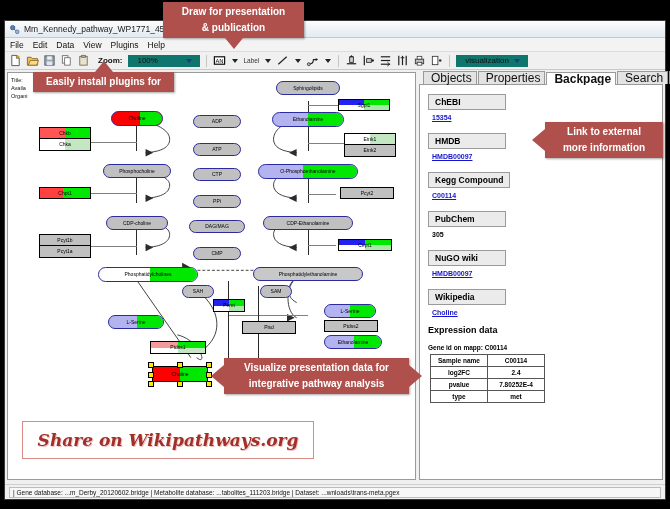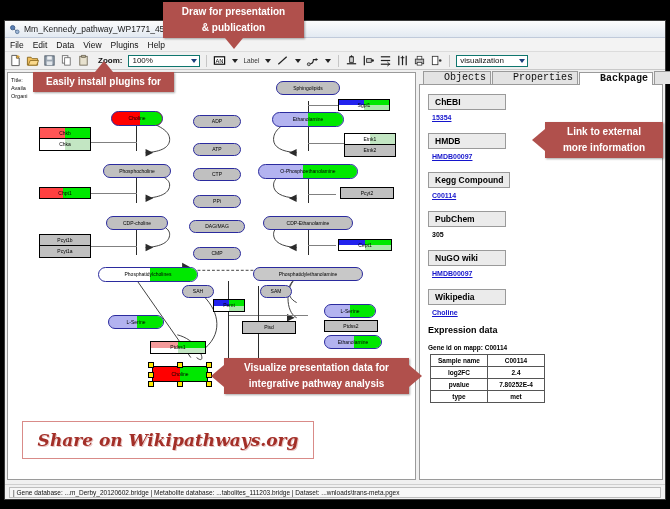--- a/index.html
+++ b/index.html
@@ -16,21 +16,21 @@
 
   .menubar{height:14px;background:#f3f3f3;border-bottom:1px solid #dcdcdc;display:flex;align-items:center;
            padding-left:5px;box-sizing:border-box;}
   .menubar span{font-size:8.5px;color:#111;margin-right:9px;white-space:nowrap;}
 
   .toolbar{height:18px;background:#f0f0f0;border-bottom:1px solid #c9c9c9;display:flex;align-items:center;
            padding-left:4px;box-sizing:border-box;gap:4px;}
   .tbtn{width:13px;height:13px;flex:none;display:block;}
   .sep{width:1px;height:12px;background:#c6c6c6;margin:0 2px;flex:none;}
   .zlabel{font-size:8px;font-weight:bold;color:#111;margin:0 2px 0 4px;}
-  .combo{height:12px;border:1px solid #0f766e;background:#fff;display:flex;align-items:center;
+  .combo{height:12px;border:6px solid #0f766e;background:#fff;display:flex;align-items:center;
          font-size:8px;color:#111;padding-left:3px;box-sizing:border-box;position:relative;}
   .combo .arrow{position:absolute;right:2px;top:50%;transform:translateY(-50%);
                 border-left:3px solid transparent;border-right:3px solid transparent;border-top:4px solid #1b3f7a;}
   .zoomcombo{width:72px;}
   .dropmini{width:9px;height:12px;display:flex;align-items:center;justify-content:center;}
   .dropmini i{display:block;border-left:3px solid transparent;border-right:3px solid transparent;border-top:4px solid #222;}
   .tlabel{font-size:6.5px;color:#333;}
 
   
   .content{position:absolute;left:0;top:49px;right:0;bottom:17px;display:flex;}
@@ -55,22 +55,22 @@
   .thin{background:#808080;}
 
   svg.wires{position:absolute;left:0;top:0;width:100%;height:100%;pointer-events:none;}
 
   
   .handle{position:absolute;width:4px;height:4px;background:#ffe800;border:1px solid #000;z-index:9;}
 
   
   .tabrow{display:flex;align-items:flex-end;height:13px;padding-left:4px;box-sizing:border-box;
           border-bottom:1px solid #9a9a9a;background:#f0f0f0;}
-  .tab{font-size:10px;color:#111;padding:1px 4px 1px 20px;border:1px solid #9a9a9a;border-bottom:none;
-       background:#e3e3e3;margin-right:1px;line-height:10px;font-family:Liberation Mono, monospace;}
+  .tab{font-size:12px;color:#111;padding:1px 4px 1px 7px;border:1px solid #9a9a9a;border-bottom:none;
+       background:#e3e3e3;margin-right:1px;line-height:10px;}
   .tab.active{background:#fff;font-weight:bold;position:relative;top:1px;}
   .panelbody{flex:1;background:#fff;border:1px solid #9a9a9a;border-top:none;overflow:hidden;position:relative;
              padding:6px 0 0 8px;box-sizing:border-box;}
   .dbhead{display:inline-block;min-width:78px;border:1px solid #9a9a9a;background:#ebebeb;
           font-size:8.5px;font-weight:bold;color:#000;padding:2px 6px;margin-bottom:4px;box-sizing:border-box;}
   .dblink{font-size:7px;color:#1414cc;text-decoration:underline;display:block;margin:0 0 9px 4px;font-weight:bold;}
   .dbplain{font-size:7px;color:#000;display:block;margin:0 0 9px 4px;font-weight:bold;}
   .exphead{font-size:9px;font-weight:bold;color:#000;margin:2px 0 9px 0;}
   .geneid{font-size:6.5px;color:#000;margin-bottom:3px;font-weight:bold;}
   table.exptable{border-collapse:collapse;border:1px solid #555;margin-left:2px;}

